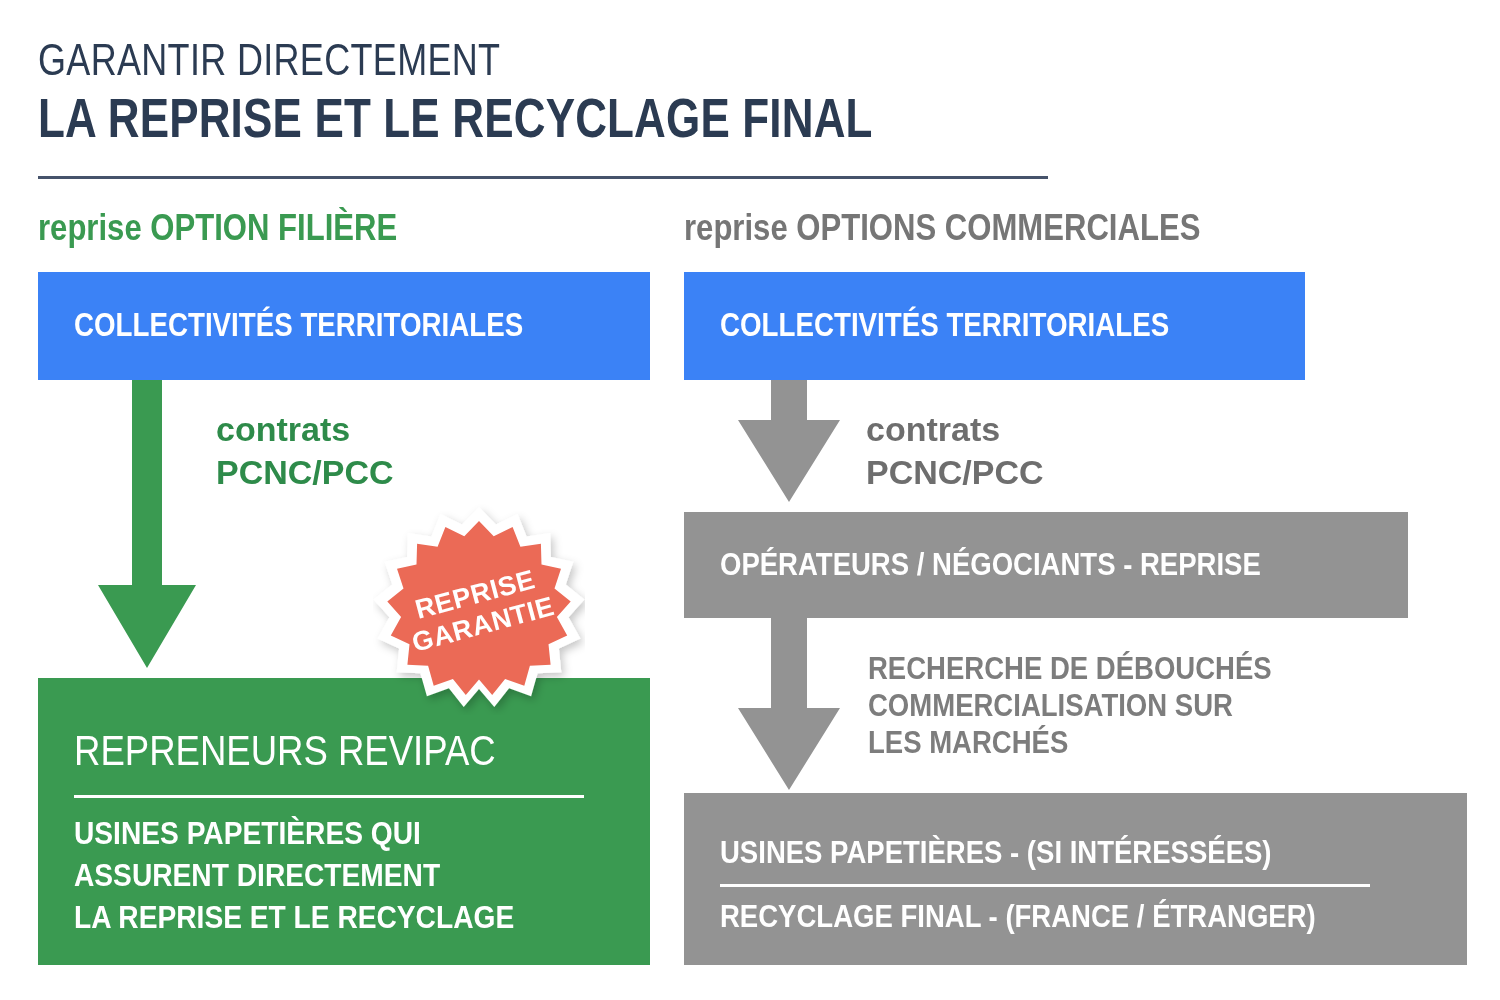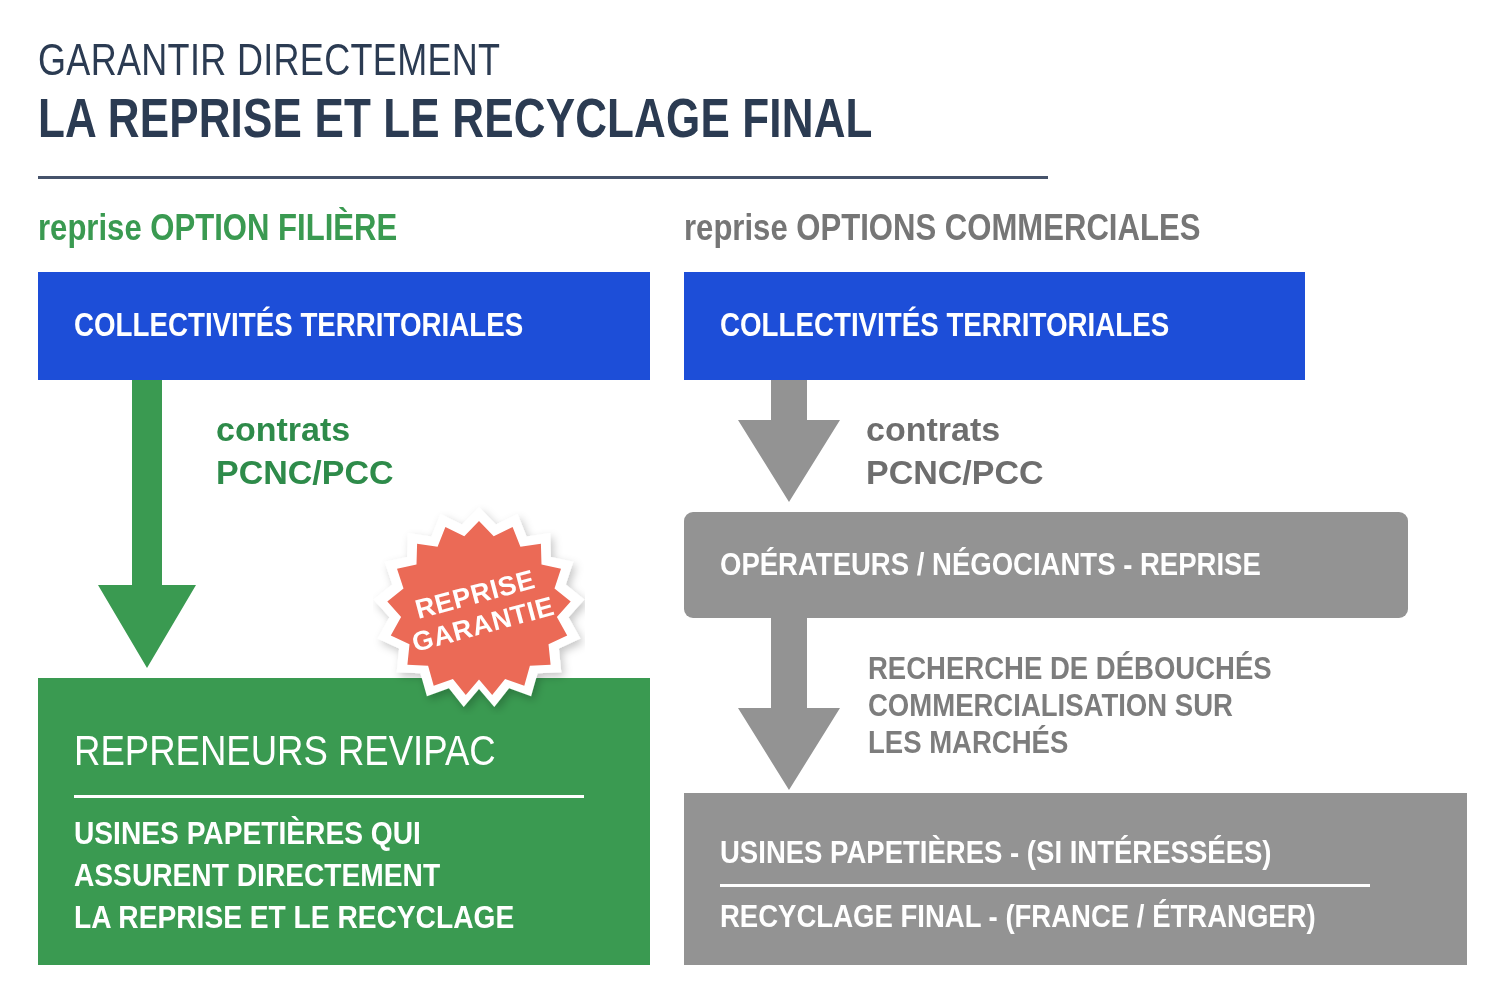--- a/index.html
+++ b/index.html
@@ -84,21 +84,21 @@
     left: 684px;
     top: 208px;
     color: #767676;
   }
 
   
   .box {
     position: absolute;
     box-sizing: border-box;
   }
-  .navy { background: #1d4ed8; }
+  .navy { background: #3b82f6; }
   .green { background: #3a9a51; }
   .gray  { background: #939393; }
 
   .box-label {
     color: #ffffff;
     font-weight: 700;
     white-space: nowrap;
     transform-origin: left center;
   }
 
@@ -187,21 +187,20 @@
     transform: scaleX(0.86);
     transform-origin: left top;
   }
 
   
   #box-operateurs {
     left: 684px;
     top: 512px;
     width: 724px;
     height: 106px;
-    border-radius: 9px;
   }
   #box-operateurs .box-label {
     position: absolute;
     left: 36px;
     top: 31px;
     font-size: 32px;
     line-height: 42px;
     transform: scaleX(0.86);
   }
 

